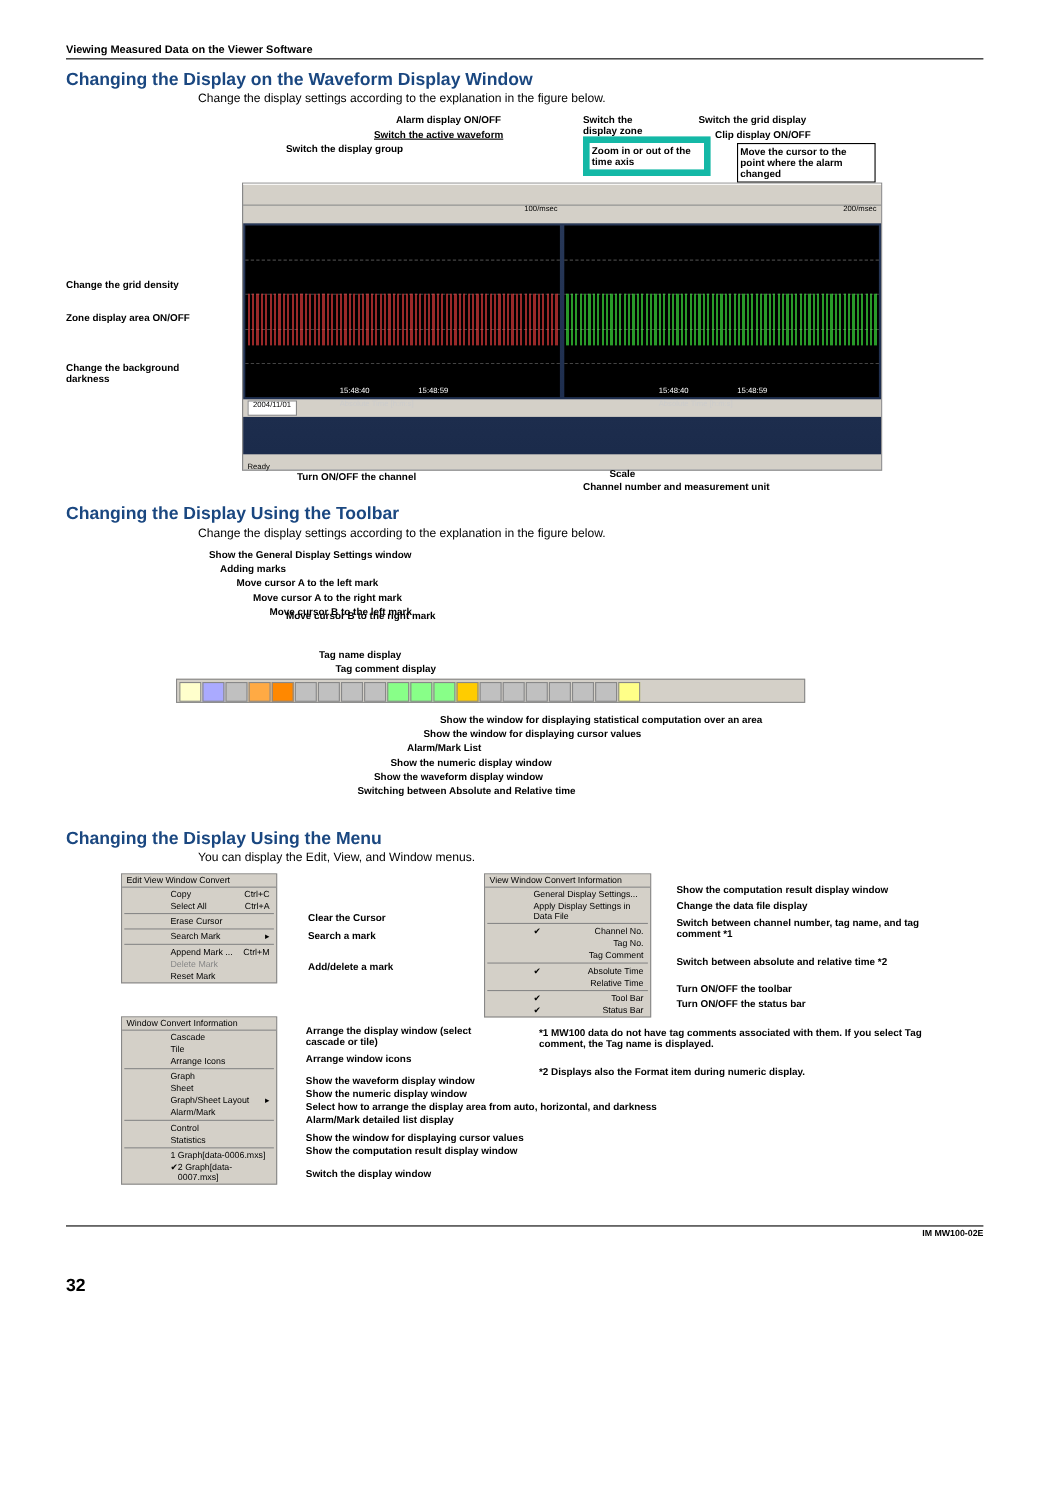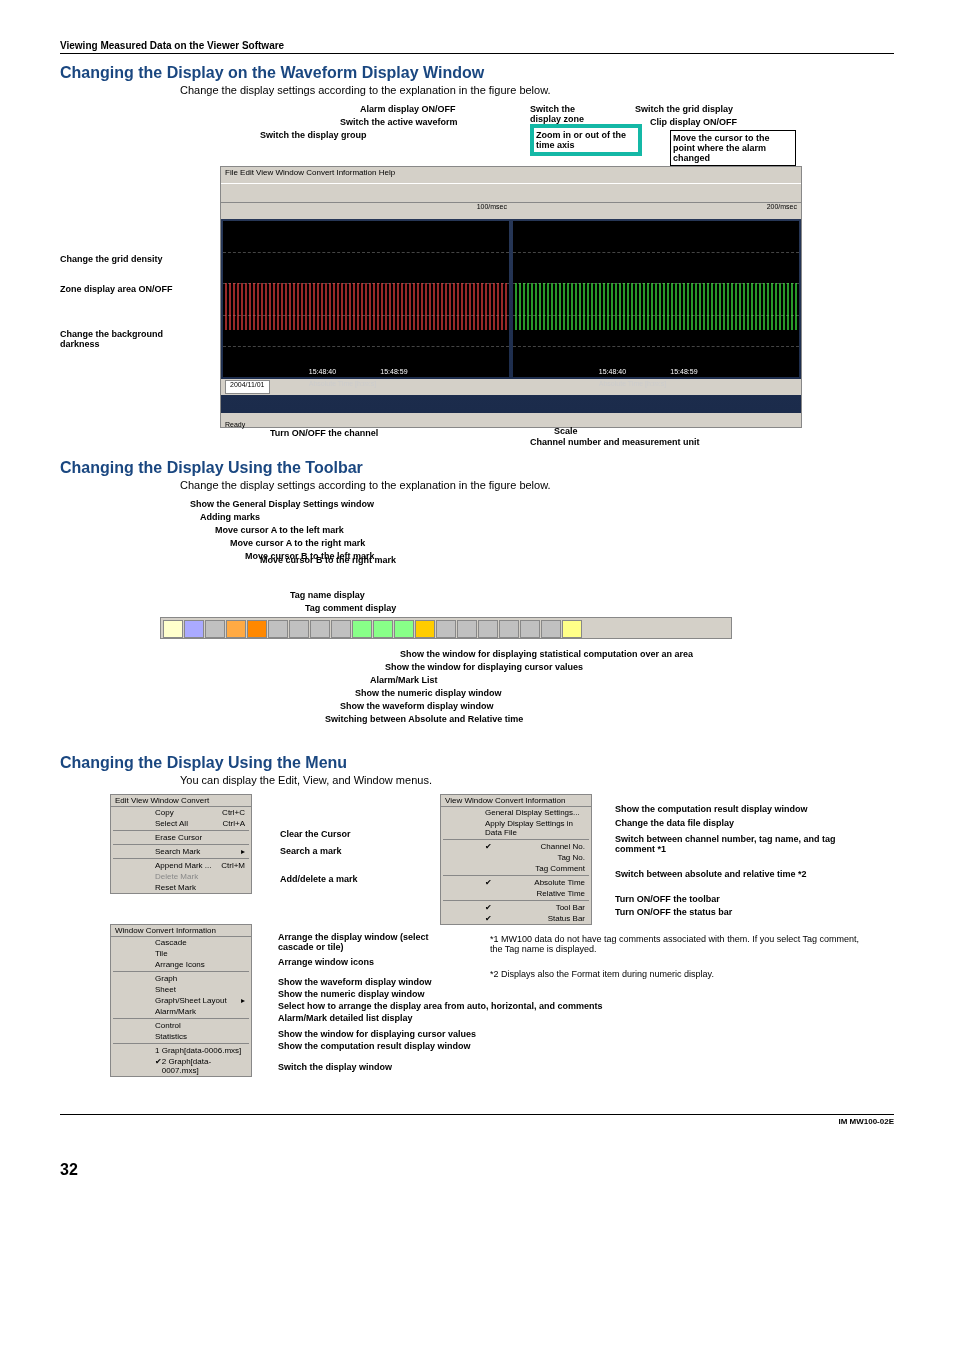--- a/index.html
+++ b/index.html
@@ -21,54 +21,53 @@
 .screenshot1 .plot .wave { position: absolute; top: 40%; left: 0; right: 0; height: 30%; background: repeating-linear-gradient(90deg, transparent 0 2px, #f44 2px 4px); opacity: 0.6; }
 .screenshot1 .statusbar { background: #d4d0c8; height: 14px; position: absolute; bottom: 0; left: 0; right: 0; }
 .toolbar-strip { width: 570px; height: 20px; background: #d4d0c8; border: 1px solid #888; margin-left: 100px; }
 .toolbar-strip .icons { display: flex; gap: 1px; padding: 2px; }
 .ticon { width: 18px; height: 16px; background: #c0c0c0; border: 1px solid #888; }
 .menu-screenshot { background: #d4d0c8; border: 1px solid #888; font-size: 8px; }
 .menu-header { background: #d4d0c8; padding: 1px 4px; border-bottom: 1px solid #888; }
 .menu-item { padding: 1px 6px; display: flex; justify-content: space-between; margin-left: 38px; }
 .menu-sep { border-top: 1px solid #888; margin: 1px 2px; }
 .menu-callout { font-size: 9px; font-weight: bold; }
-.footnote-text { font-size: 9px; font-weight: normal; }
+.footnote-text { font-size: 9px; font-weight: bold; }
 .page-footer { display: flex; justify-content: space-between; border-top: 1px solid #000; margin-top: 30px; padding-top: 2px; }
 .page-num { font-size: 16px; font-weight: bold; margin-top: 44px; }
 .doc-id { font-size: 8px; font-weight: bold; }
 </style>
 </head>
 <body>
 
 <div class="header-bar">
   <span class="header-label">Viewing Measured Data on the Viewer Software</span>
 </div>
 
 <h2 class="section-title">Changing the Display on the Waveform Display Window</h2>
 <div class="intro-text">Change the display settings according to the explanation in the figure below.</div>
 
 <div class="diagram-area" style="height:330px;">
 
   <div class="callout" style="top:0; left:300px;">Alarm display ON/OFF</div>
-  <div class="callout" style="top:13px; left:280px;">Switch the active waveform</div>
+  <div class="callout" style="top:13px; left:280px;text-decoration:underline;">Switch the active waveform</div>
   <div class="callout" style="top:26px; left:200px;">Switch the display group</div>
   <div class="callout" style="top:0; left:470px; width:70px;">
     <span>Switch the display zone</span>
   </div>
-  <div class="callout" style="top:20px; left:470px; width:100px; border:4px solid #14b8a6; padding:2px;">Zoom in or out of the time axis</div>
+  <div class="callout" style="top:20px; left:470px; width:100px; border:6px solid #14b8a6; padding:2px;">Zoom in or out of the time axis</div>
   <div class="callout" style="top:0; left:575px;">Switch the grid display</div>
   <div class="callout" style="top:13px; left:590px;">Clip display ON/OFF</div>
   <div class="callout" style="top:26px; left:610px; width:120px; border:1px solid #000; padding:2px;">Move the cursor to the point where the alarm changed</div>
 
   <div class="callout" style="top:150px; left:0;">Change the grid density</div>
   <div class="callout" style="top:180px; left:0; width:120px;">Zone display area ON/OFF</div>
   <div class="callout" style="top:225px; left:0; width:140px;">Change the background darkness</div>
 
   <div class="screenshot1" style="position:absolute; top:62px;">
-    <div class="menubar">File  Edit  View  Window  Convert  Information  Help</div>
     <div class="toolbar"></div>
     <div style="background:#d4d0c8; height:16px; display:flex; font-size:7px;">
       <div style="flex:1; text-align:right; padding-right:4px;">100/msec</div>
       <div style="flex:1; text-align:right; padding-right:4px;">200/msec</div>
     </div>
     <div class="plots">
       <div class="plot">
         <div class="grid-line" style="top:20%;"></div>
         <div class="grid-line" style="top:40%;"></div>
         <div class="grid-line" style="top:60%;"></div>
@@ -275,21 +274,21 @@
     <div class="menu-item">
         <span>✔</span>
         <span>2 Graph[data-0007.mxs]</span>
       </div>
   </div>
 
   <div class="menu-callout" style="position:absolute; top:138px; left:218px; width:180px;">Arrange the display window (select cascade or tile)</div>
   <div class="menu-callout" style="position:absolute; top:163px; left:218px;">Arrange window icons</div>
   <div class="menu-callout" style="position:absolute; top:183px; left:218px;">Show the waveform display window</div>
   <div class="menu-callout" style="position:absolute; top:195px; left:218px;">Show the numeric display window</div>
-  <div class="menu-callout" style="position:absolute; top:207px; left:218px;">Select how to arrange the display area from auto, horizontal, and comments</div>
+  <div class="menu-callout" style="position:absolute; top:207px; left:218px;">Select how to arrange the display area from auto, horizontal, and darkness</div>
   <div class="menu-callout" style="position:absolute; top:219px; left:218px;">Alarm/Mark detailed list display</div>
   <div class="menu-callout" style="position:absolute; top:235px; left:218px;">Show the window for displaying cursor values</div>
   <div class="menu-callout" style="position:absolute; top:247px; left:218px;">Show the computation result display window</div>
   <div class="menu-callout" style="position:absolute; top:268px; left:218px;">Switch the display window</div>
 
   <div class="footnote-text" style="position:absolute; top:140px; left:430px; width:370px;">*1 MW100 data do not have tag comments associated with them. If you select Tag comment, the Tag name is displayed.</div>
   <div class="footnote-text" style="position:absolute; top:175px; left:430px; width:370px;">*2 Displays also the Format item during numeric display.</div>
 </div>
 
 <div class="page-footer">

